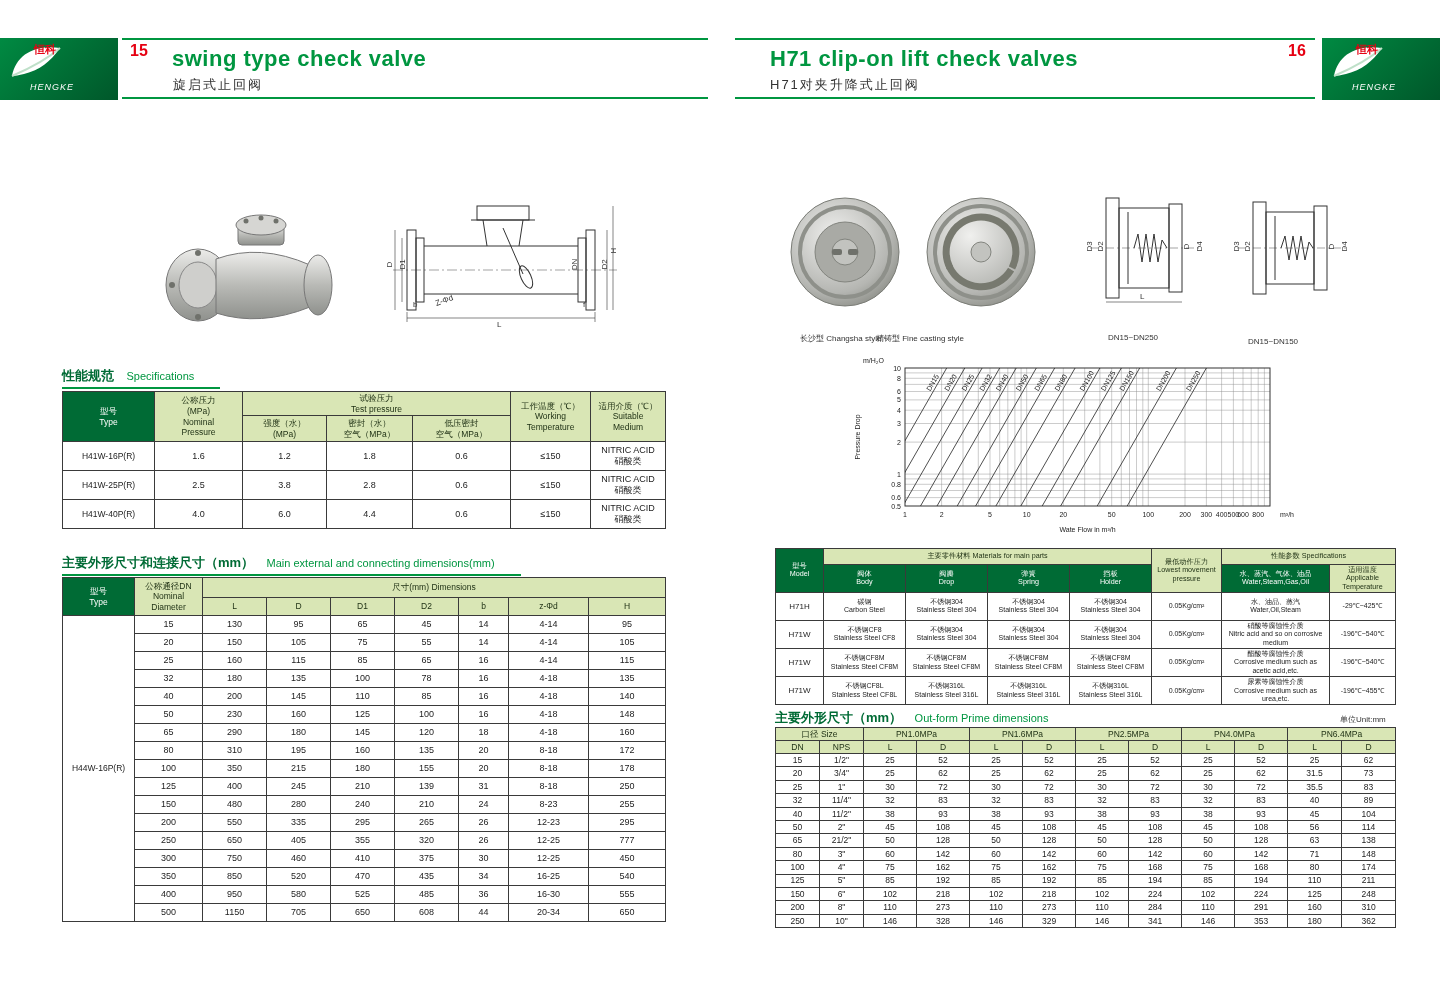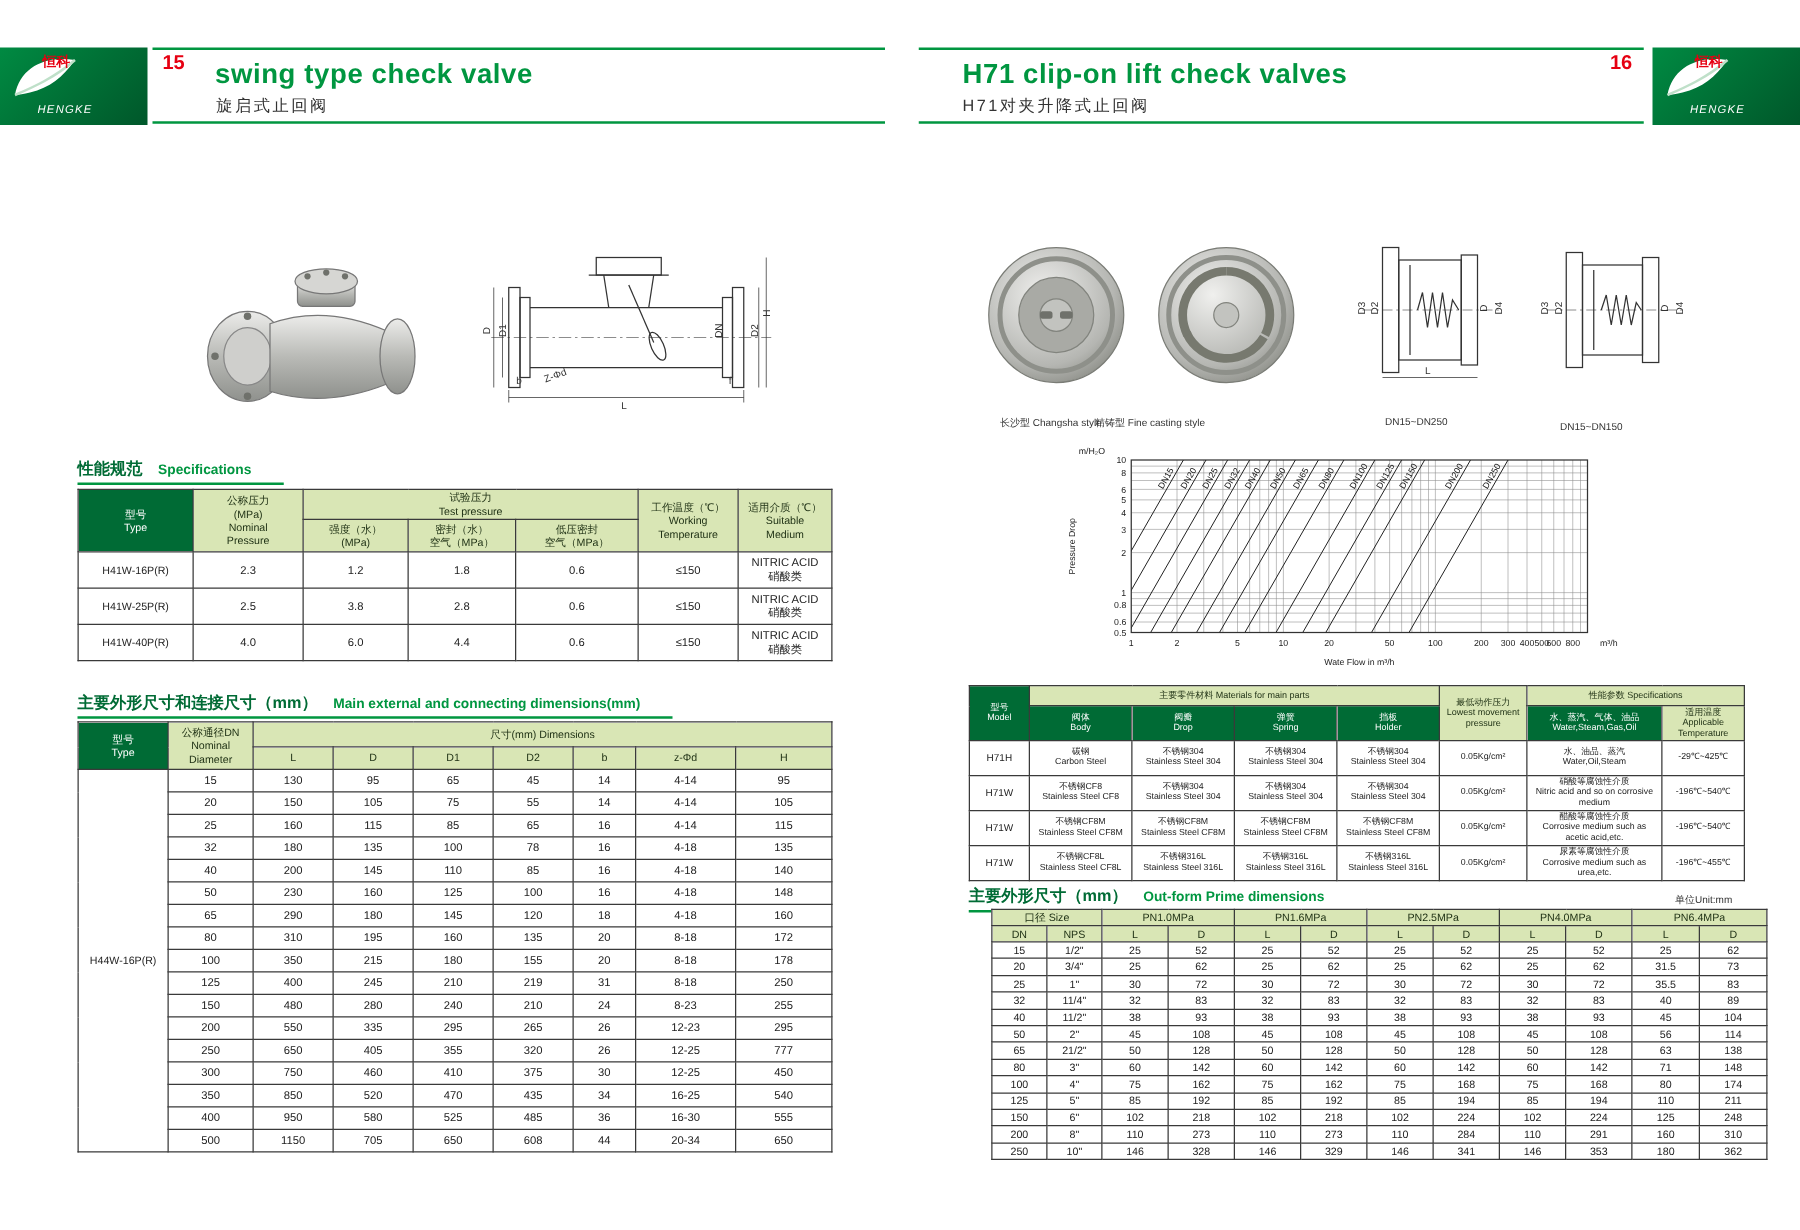--- a/index.html
+++ b/index.html
@@ -5,21 +5,21 @@
   *{margin:0;padding:0;box-sizing:border-box}
   html,body{width:1440px;height:984px;background:#fff;font-family:"Liberation Sans",sans-serif;color:#222;position:relative;overflow:hidden}
   .abs{position:absolute}
   .grule{background:#009640;height:2px}
   .logo-block{width:118px;height:62px;background:linear-gradient(135deg,#00ș 0,#007a3c 0);background:linear-gradient(135deg,#008a42,#00572a);position:absolute;top:38px}
   .pagenum{font-size:16px;font-weight:bold;color:#e60012}
   .title-en{font-size:22px;font-weight:bold;color:#009640;letter-spacing:0.5px}
   .title-cn{font-size:13px;color:#333;letter-spacing:2px}
   .sec-head{border-bottom:2px solid #009640;padding:0 26px 2px 0;white-space:nowrap}
   .sh-cn{font-size:13px;font-weight:bold;color:#006b35}
-  .sh-en{font-size:11px;font-weight:bold;color:#009640;margin-left:8px}
+  .sh-en{font-size:11px;font-weight:normal;color:#009640;margin-left:8px}
   table{border-collapse:collapse;table-layout:fixed;background:#fff}
   th,td{border:1px solid #3a3a3a;text-align:center;vertical-align:middle;white-space:pre-line;padding:1px 2px;line-height:1.25;font-weight:normal;overflow:hidden}
   .hd-dark{background:#006b35;color:#fff}
   .hd-light{background:#d9e6b5;color:#1c2e12}
   #spec-table th{font-size:8.5px}
   #spec-table td{height:29px;font-size:9px}
   #spec-table td:first-child{font-size:8.5px}
   #dim-table th{font-size:8.5px}
   #dim-table td{height:18px;font-size:9px;padding:0 2px;line-height:1.1}
   #dim-table td.span-cell{font-size:8.5px}
@@ -166,21 +166,21 @@
 (MPa)</th>
       <th class="hd-light">密封（水）
 空气（MPa）</th>
       <th class="hd-light">低压密封
 空气（MPa）</th>
     </tr>
   </thead>
   <tbody>
       <tr>
         <td>H41W-16P(R)</td>
-        <td>2.3</td>
+        <td>1.6</td>
         <td>1.2</td>
         <td>1.8</td>
         <td>0.6</td>
         <td>≤150</td>
         <td>NITRIC ACID
 硝酸类</td>
       </tr>
       <tr>
         <td>H41W-25P(R)</td>
         <td>2.5</td>
@@ -330,21 +330,21 @@
         <td>155</td>
         <td>20</td>
         <td>8-18</td>
         <td>178</td>
       </tr>
       <tr>
         <td>125</td>
         <td>400</td>
         <td>245</td>
         <td>210</td>
-        <td>219</td>
+        <td>139</td>
         <td>31</td>
         <td>8-18</td>
         <td>250</td>
       </tr>
       <tr>
         <td>150</td>
         <td>480</td>
         <td>280</td>
         <td>240</td>
         <td>210</td>
@@ -688,21 +688,21 @@
       </tr>
     </tbody>
 </table>
 
 <div class="abs sec-head" style="left:775px;top:708px">
   <span class="sh-cn">主要外形尺寸（mm）</span>
   <span class="sh-en">Out-form Prime dimensions</span>
 </div>
 <span class="abs unit-label" style="left:1340px;top:714px">单位Unit:mm</span>
 
-<table id="outform-table" class="abs" style="left:793px;top:727px;width:620px">
+<table id="outform-table" class="abs" style="left:775px;top:727px;width:620px">
   <colgroup>
       <col style="width:44px">
       <col style="width:44px">
       <col style="width:53px">
       <col style="width:53px">
       <col style="width:53px">
       <col style="width:53px">
       <col style="width:53px">
       <col style="width:53px">
       <col style="width:53px">

